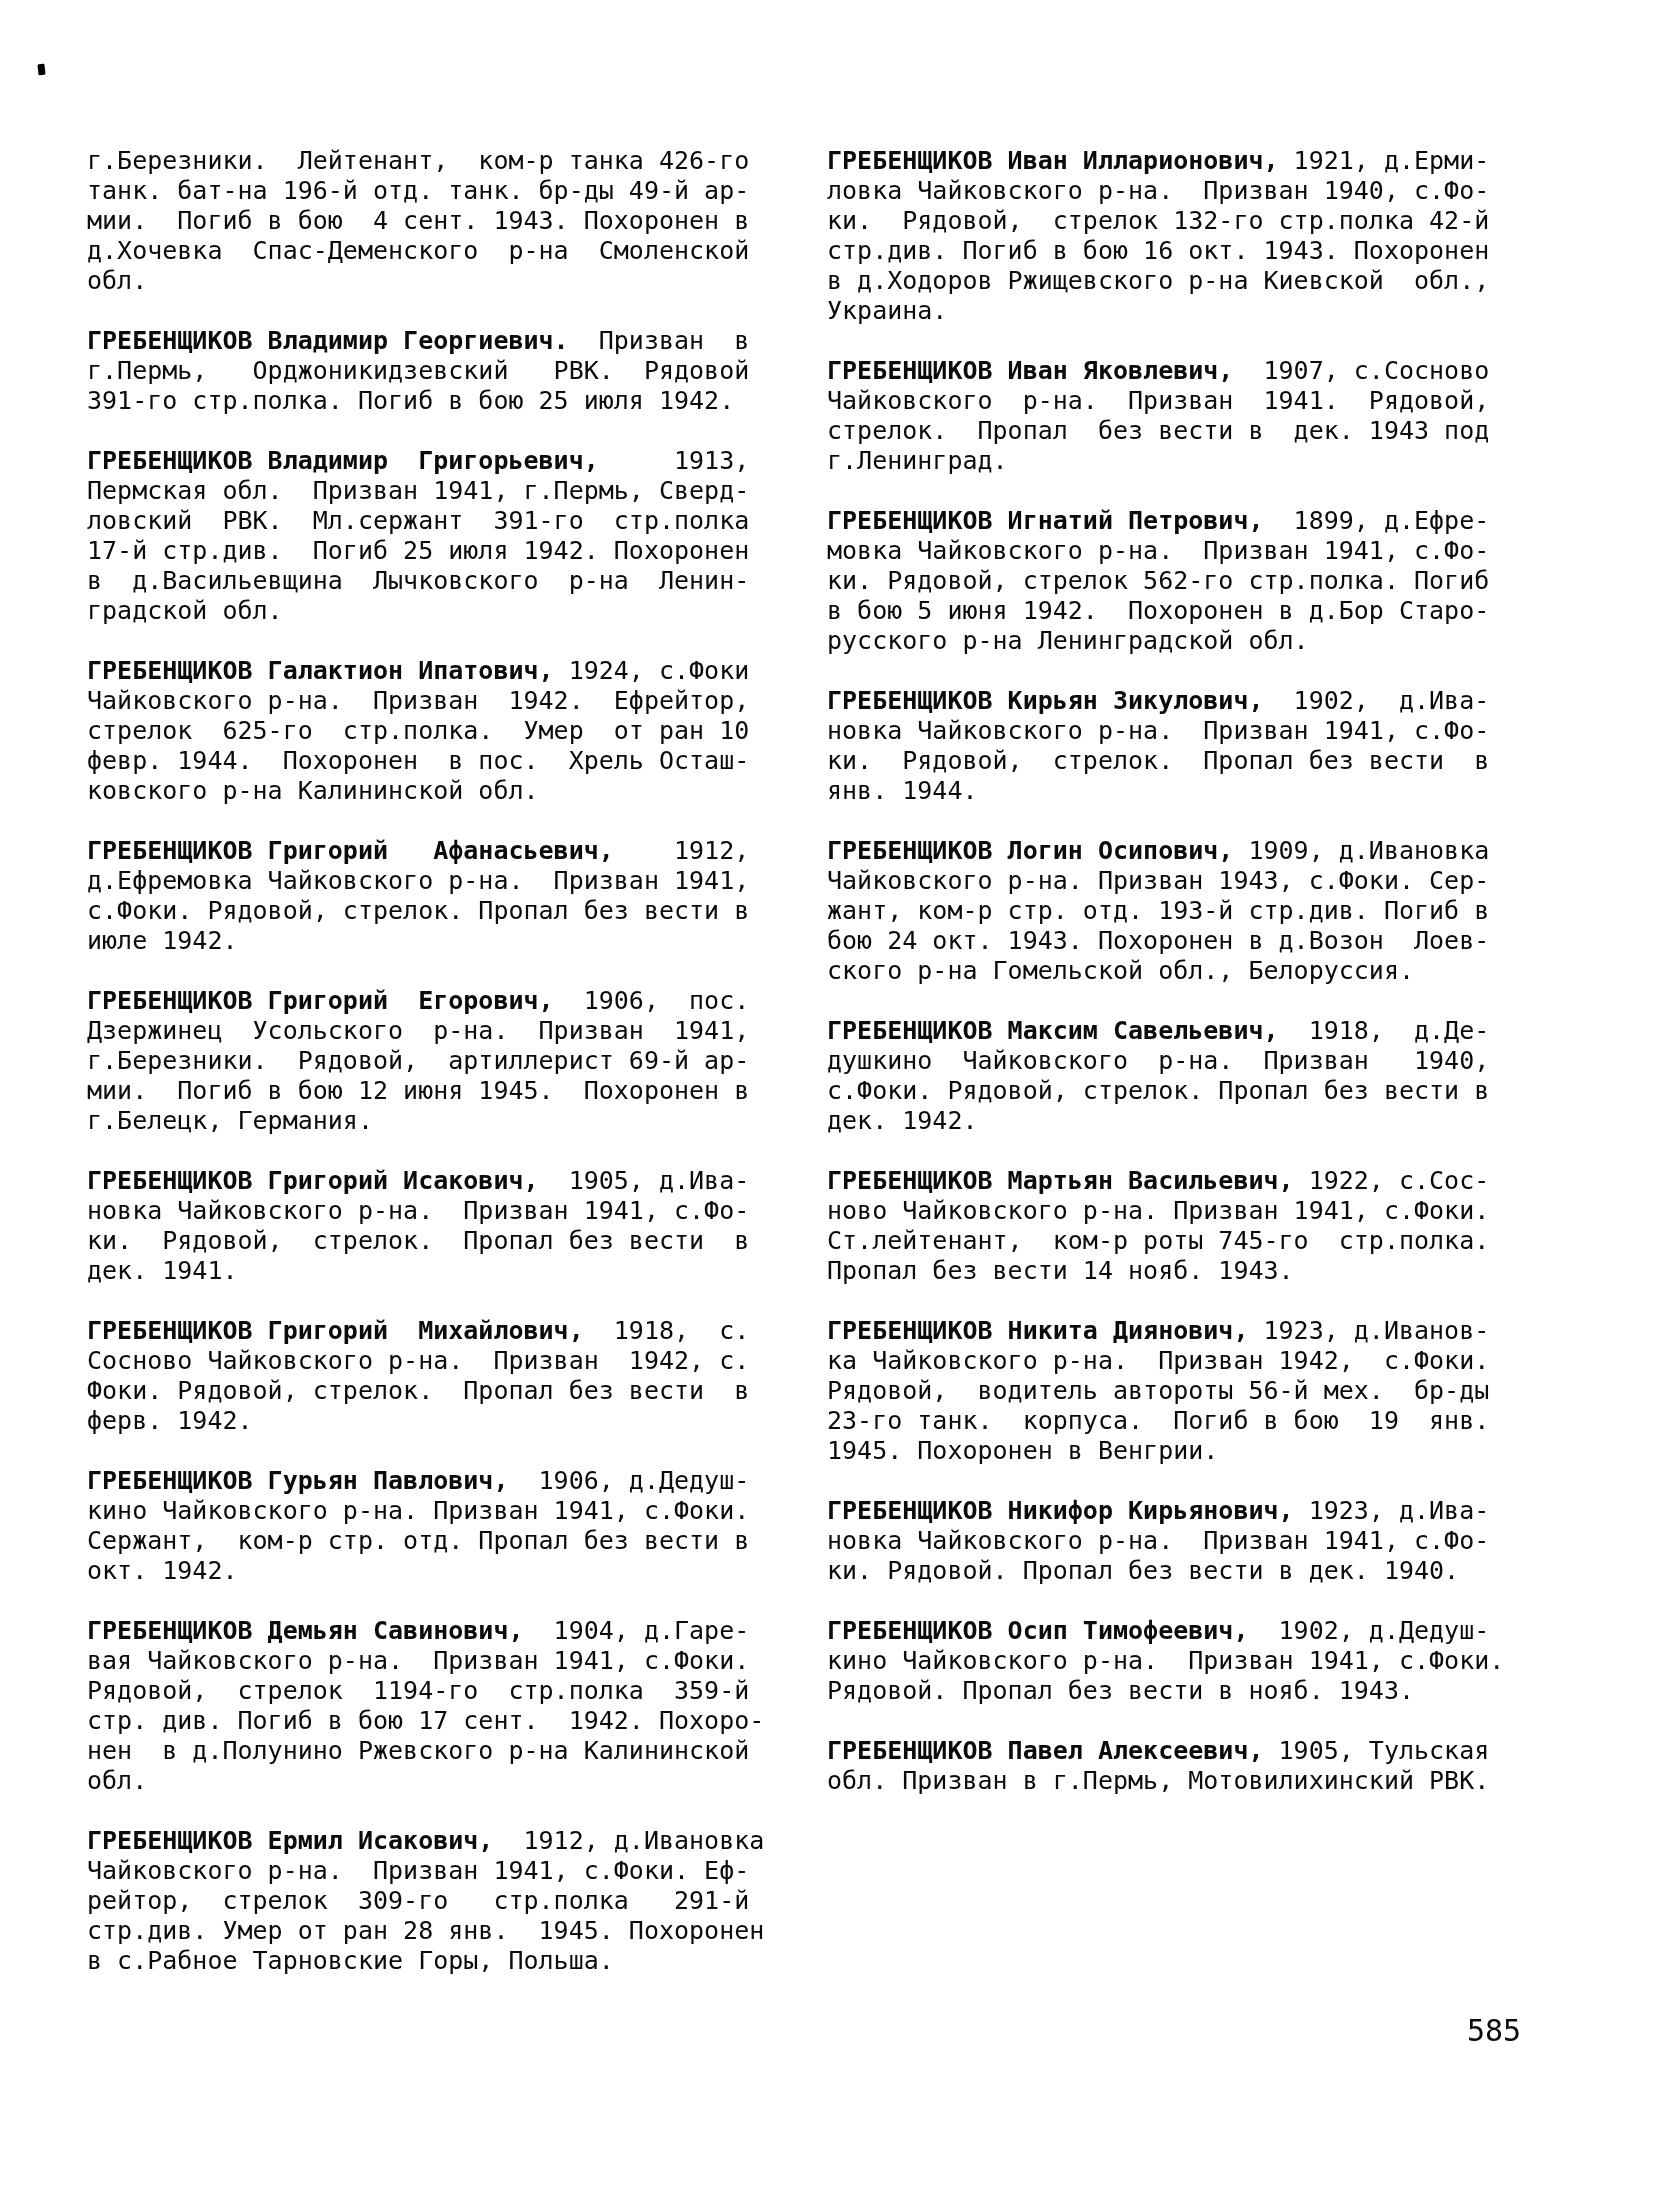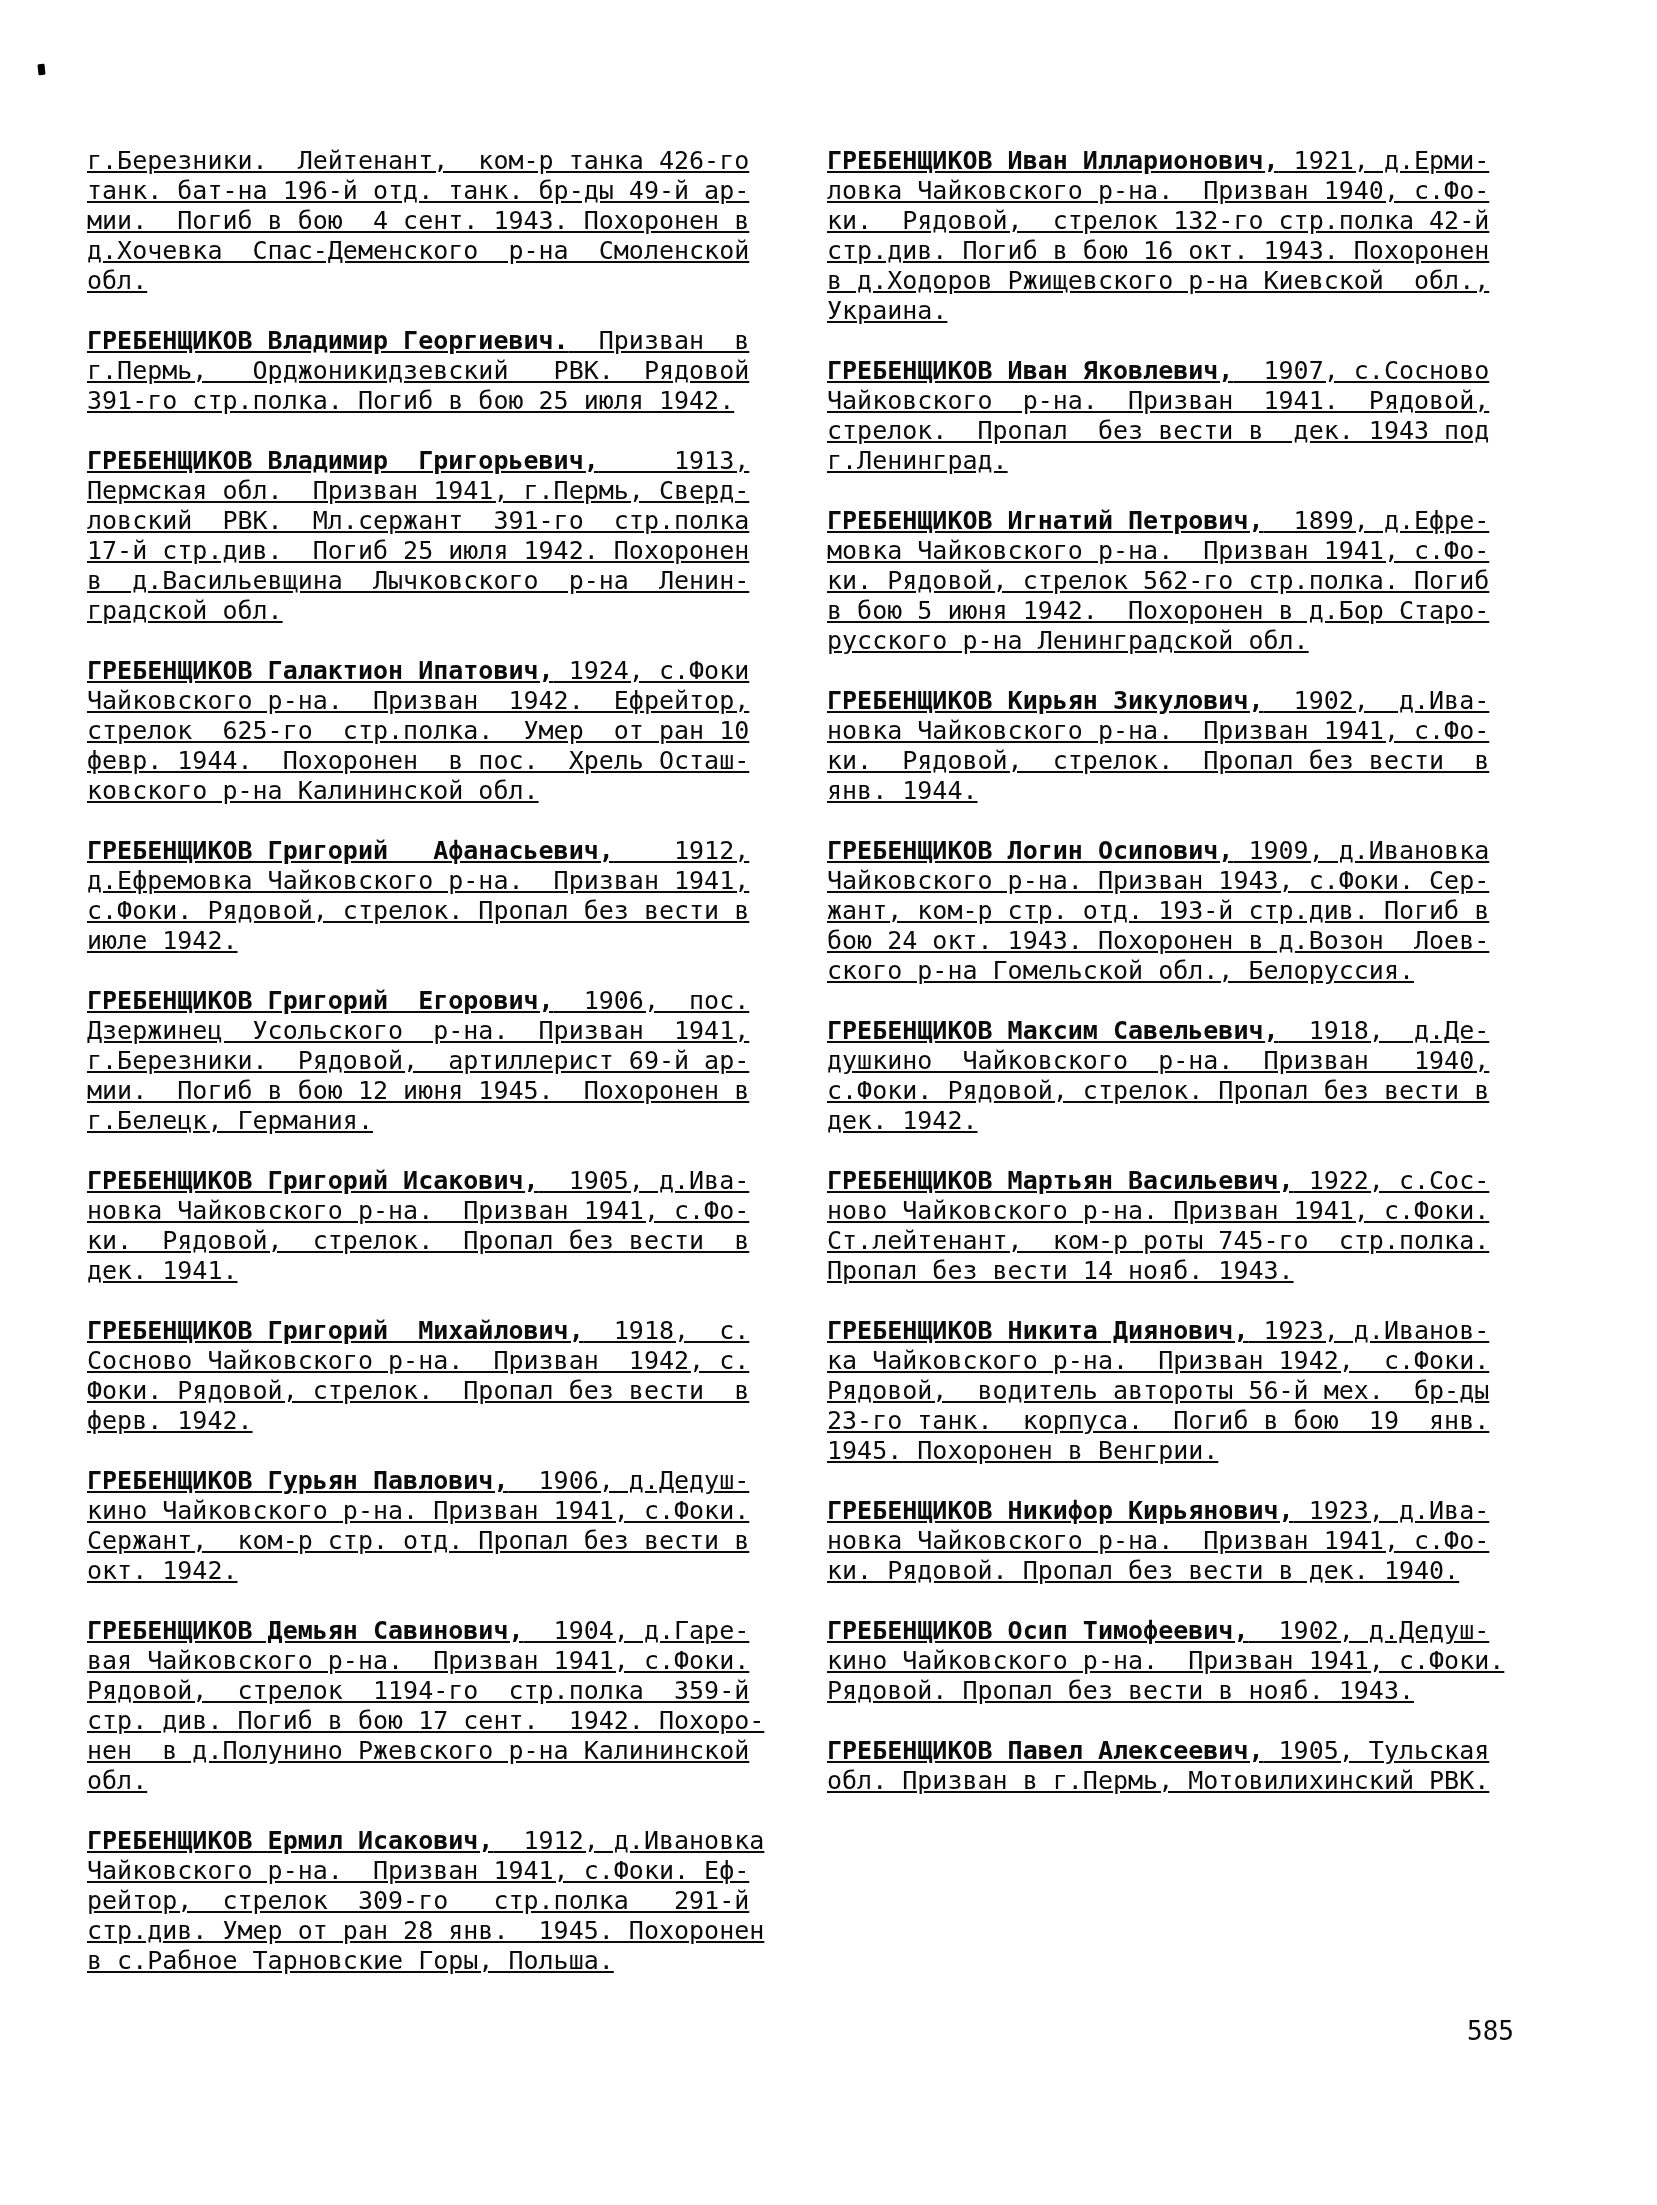--- a/index.html
+++ b/index.html
@@ -21,31 +21,30 @@
       top: 146px;
     }
     .col-left  { left: 87px;  width: 687px; }
     .col-right { left: 827px; width: 697px; }
     .entry {
       margin: 0 0 30px 0;
       font-size: 25px;
       line-height: 30px;
       white-space: pre;
       letter-spacing: 0px;
-      text-decoration: underline;
     }
     .entry b {
       font-weight: bold;
       text-align: center;
     }
     .page-number {
       position: absolute;
       left: 1467px;
       top: 2016px;
-      font-size: 26px;
+      font-size: 30px;
       line-height: 30px;
     }
     .ink-speck {
       position: absolute;
       left: 38px;
       top: 64px;
       width: 6.6px;
       height: 11.2px;
       background: #000;
       border-radius: 1.3px;

